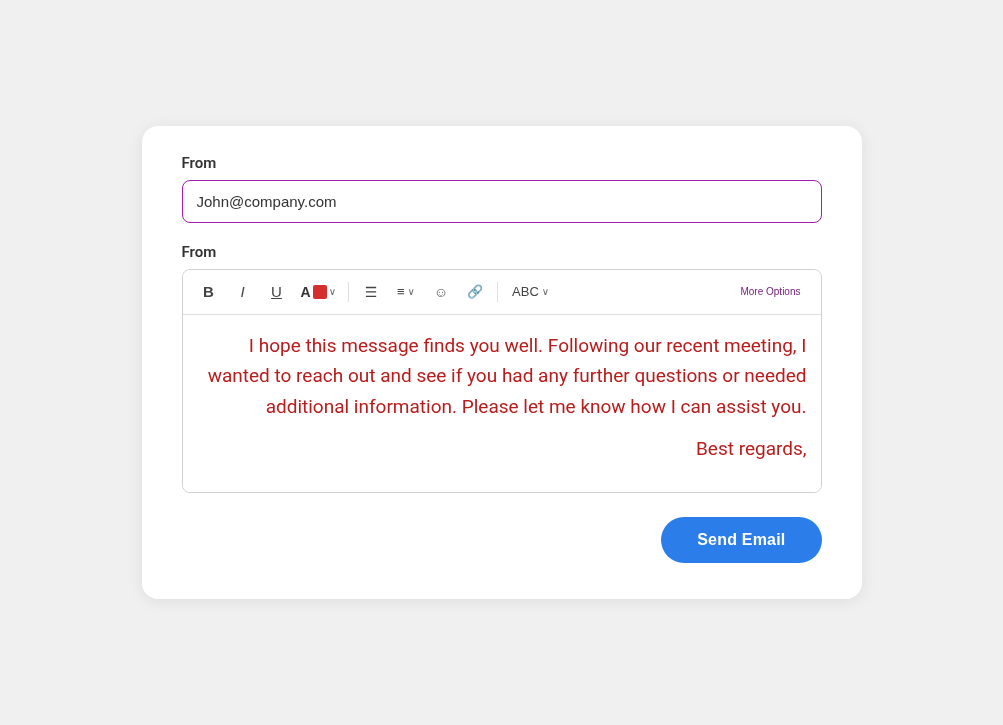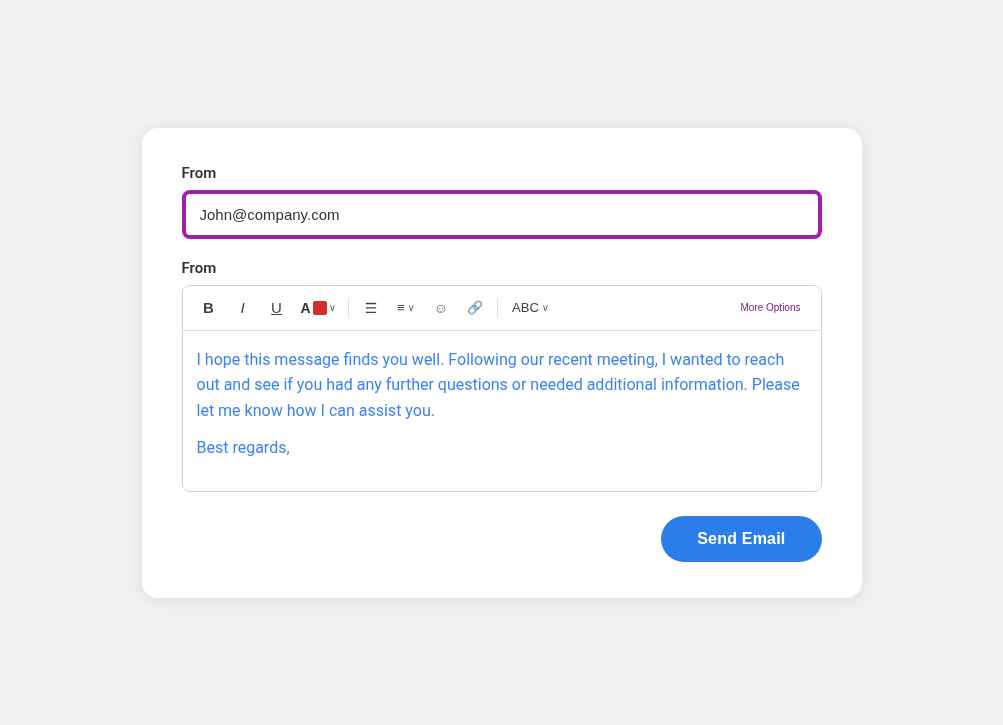--- a/index.html
+++ b/index.html
@@ -14,40 +14,40 @@
       justify-content: center;
       align-items: center;
       min-height: 725px;
       width: 1003px;
       font-family: -apple-system, BlinkMacSystemFont, 'Segoe UI', Roboto, sans-serif;
     }
 
     .email-card {
       background: #ffffff;
       border-radius: 16px;
-      padding: 36px 40px 36px 40px;
+      padding: 28px 40px 36px 40px;
       width: 720px;
       box-shadow: 0 2px 16px rgba(0,0,0,0.08);
     }
 
     .field-group {
       margin-bottom: 20px;
     }
 
     .field-label {
       font-size: 15px;
       font-weight: 600;
       color: #333333;
       margin-bottom: 8px;
       display: block;
     }
 
     .field-input {
       width: 100%;
-      border: 4px solid #a21caf;
+      border: 1px solid #a21caf;
       border-radius: 8px;
       padding: 12px 14px;
       font-size: 15px;
       color: #333333;
       background: #ffffff;
       outline: none;
     }
 
     .body-section {
       margin-bottom: 24px;
@@ -162,24 +162,25 @@
       cursor: pointer;
       font-size: 10px;
       color: #701a75;
       padding: 4px 8px;
       border-radius: 4px;
     }
 
     .editor-content {
       padding: 16px 14px;
       min-height: 160px;
-      font-size: 16px;
-      color: #3b82f6;
+      font-size: 19px;
+      color: #b91c1c;
       line-height: 1.6;
       background: #ffffff;
+      text-align: right;
     }
 
     .editor-content p {
       margin-bottom: 12px;
     }
 
     .footer-row {
       display: flex;
       justify-content: flex-end;
       align-items: center;

